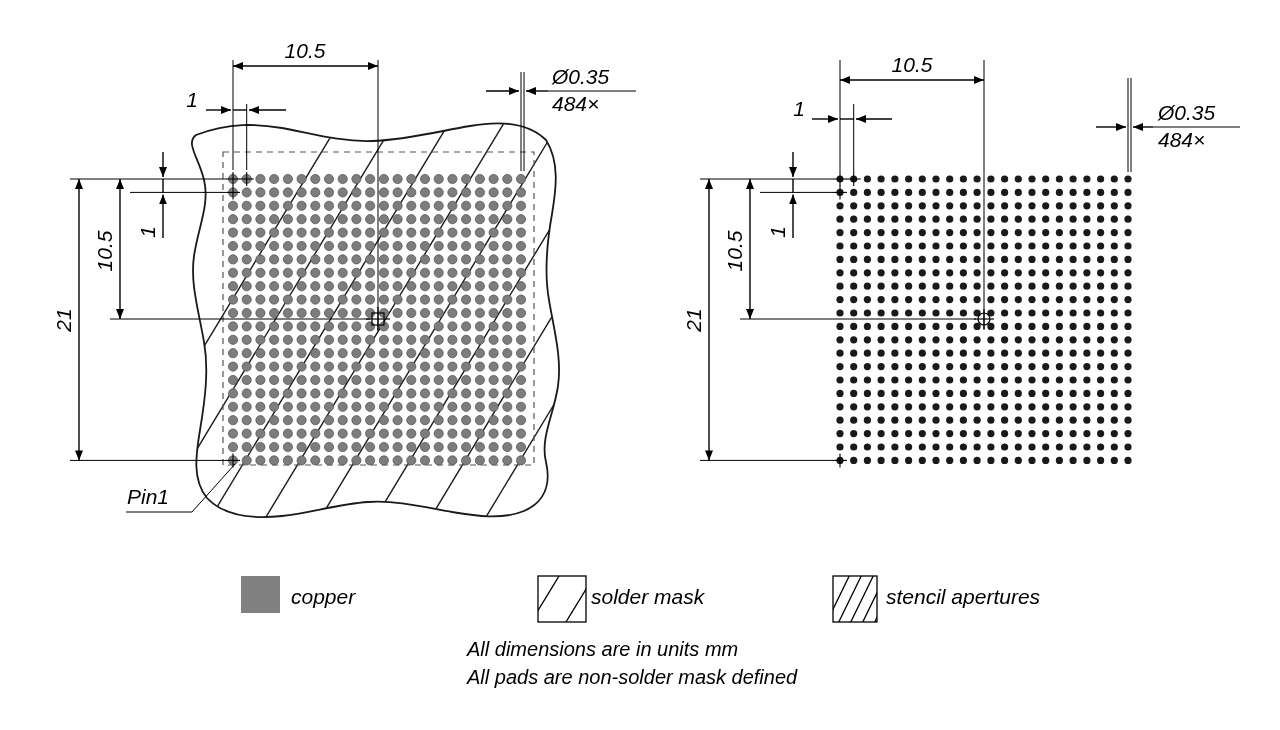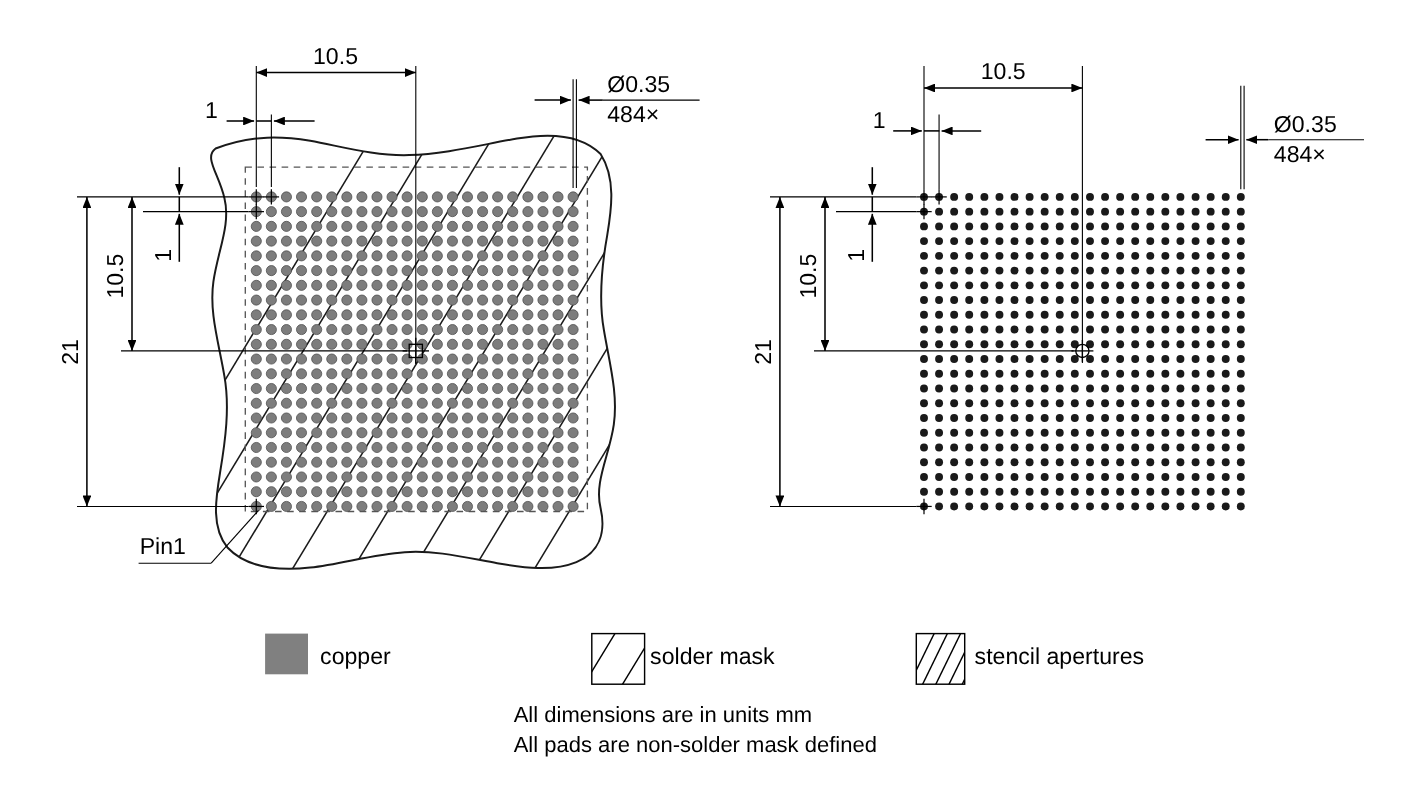--- a/index.html
+++ b/index.html
@@ -1,19 +1,19 @@
 <!DOCTYPE html>
 <html><head>
 <meta charset="utf-8">
 <title>BGA Land Pattern Drawing</title>
 <style>
   html,body{margin:0;padding:0;background:#ffffff;}
   body{width:1280px;height:730px;overflow:hidden;
        font-family:"Liberation Sans","DejaVu Sans",sans-serif;}
-  #root{position:relative;width:1280px;height:528px;}
+  #root{position:relative;width:1280px;height:528px;font-style:italic;}
   svg{display:block;}
   text{font-family:"Liberation Sans","DejaVu Sans",sans-serif;fill:#000;}
   .dimtxt{font-size:21px;}
   .legtxt{font-size:21px;}
   .notetxt{font-size:20px;}
   .thin{stroke:#000;stroke-width:1;fill:none;}
   .med{stroke:#000;stroke-width:1.4;fill:none;}
   .outline{stroke:#1a1a1a;stroke-width:1.8;fill:none;}
   .hatch{stroke:#1a1a1a;stroke-width:1.4;fill:none;}
   .dash{stroke:#555;stroke-width:1.2;fill:none;stroke-dasharray:6 5;}

